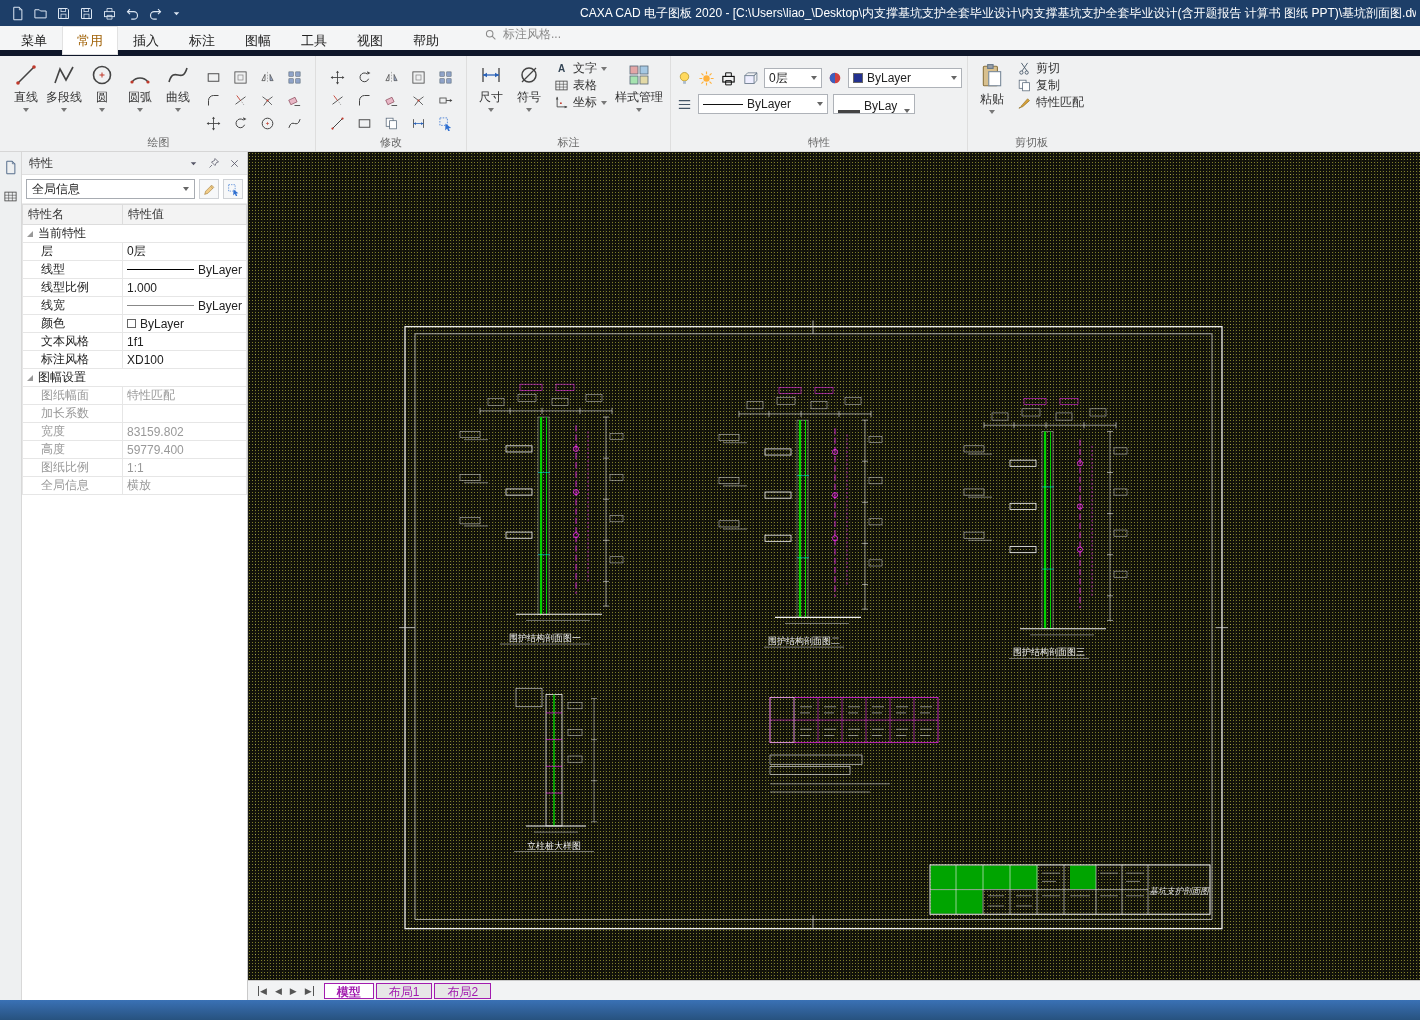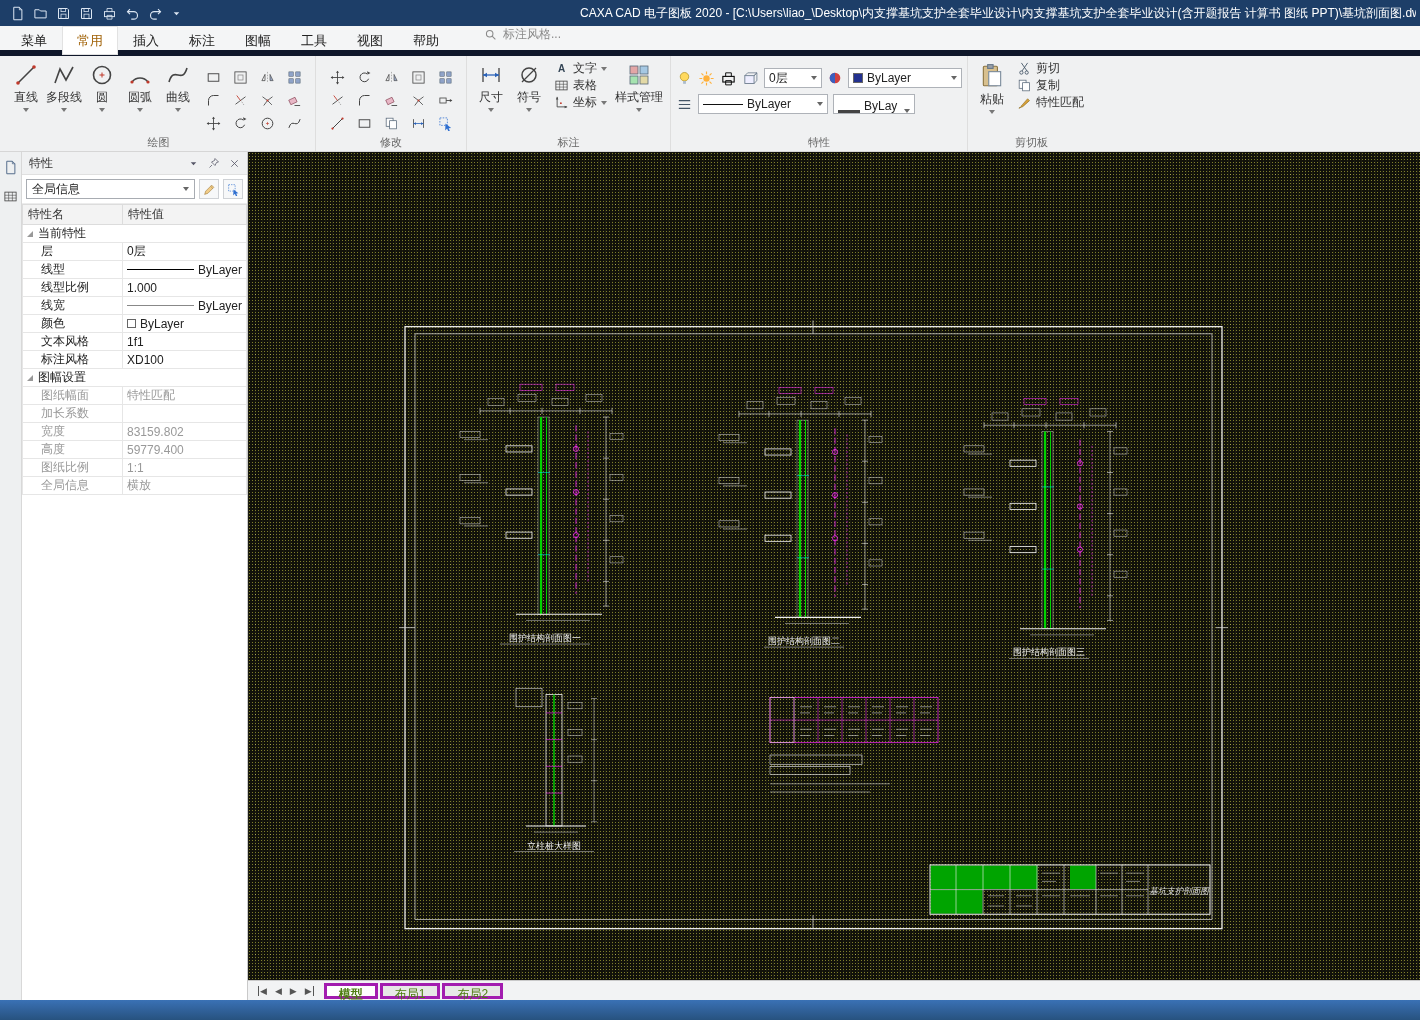--- a/index.html
+++ b/index.html
@@ -91,21 +91,21 @@
       repeating-linear-gradient(90deg, rgba(200,200,90,0.06) 0 1px, rgba(0,0,0,0) 1px 7px);
     background-size:15px 15px, 3px 3px, auto; }
   .cad { position:absolute; inset:0; width:100%; height:100%; }
   .cad text { font-family:"Liberation Sans","DejaVu Sans",sans-serif; }
 
   .modelbar { height:20px; background:#f2f3f4; border-top:1px solid #c9c9c9; display:flex; align-items:center; font-size:12px; }
   .nav { display:flex; gap:8px; padding:0 10px; align-items:center; color:#555; font-size:9px; }
   .nav span { cursor:default; }
   .nav .first { border-left:1px solid #555; padding-left:1px; }
   .nav .last { border-right:1px solid #555; padding-right:1px; }
-  .mtab { padding:0 12px; height:16px; line-height:16px; border:3px solid #a21caf; background:#e7e7e7; color:#4d7c0f; margin-right:2px; cursor:default; }
+  .mtab { padding:0 12px; height:16px; line-height:16px; border:1px solid #a21caf; background:#e7e7e7; color:#a21caf; margin-right:2px; cursor:default; }
   .mtab.active { background:#ffffff; font-weight:bold; }
 
   .statusbar { height:20px; background:linear-gradient(#3a71b5,#27527f); }
 </style>
 </head>
 <body>
 
 <svg width="0" height="0" style="position:absolute">
   <defs>
     <symbol id="i-doc" viewBox="0 0 24 24">

